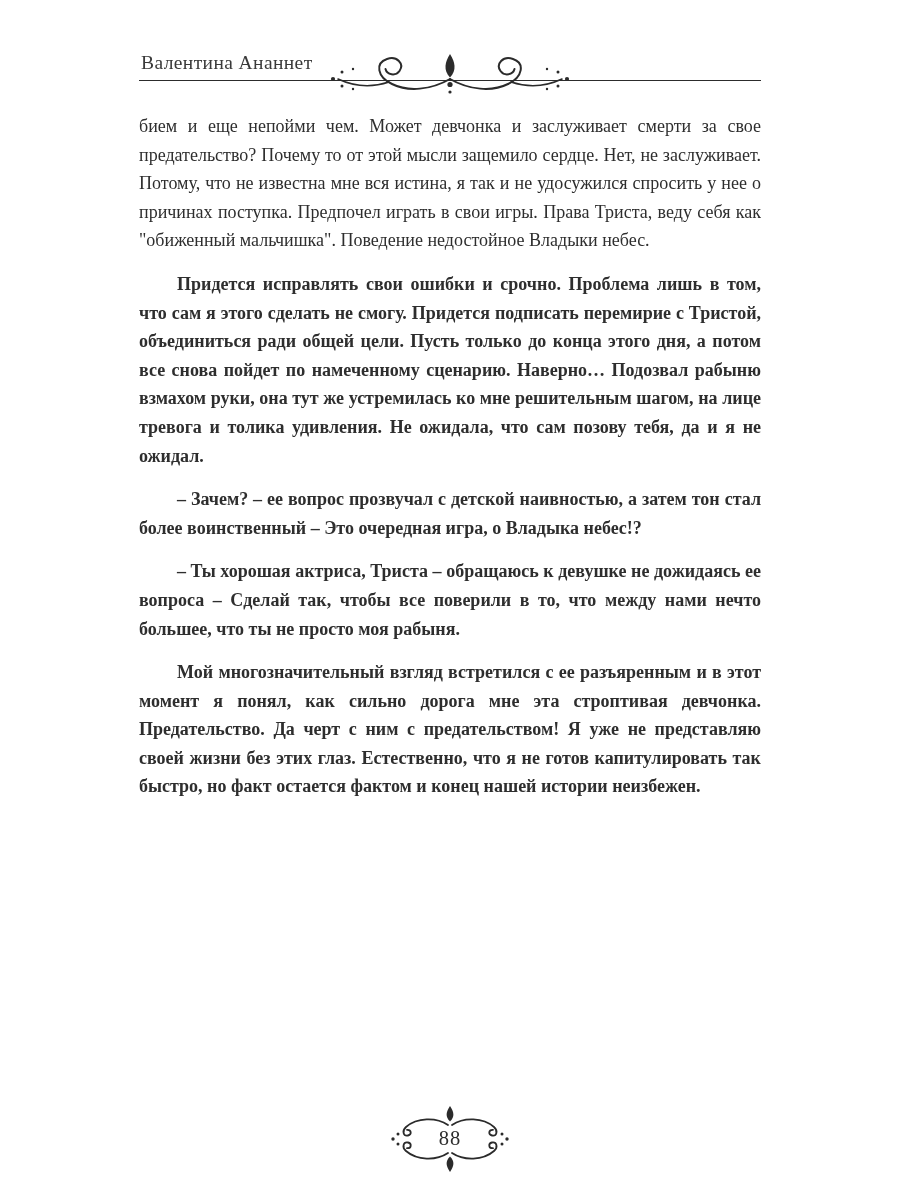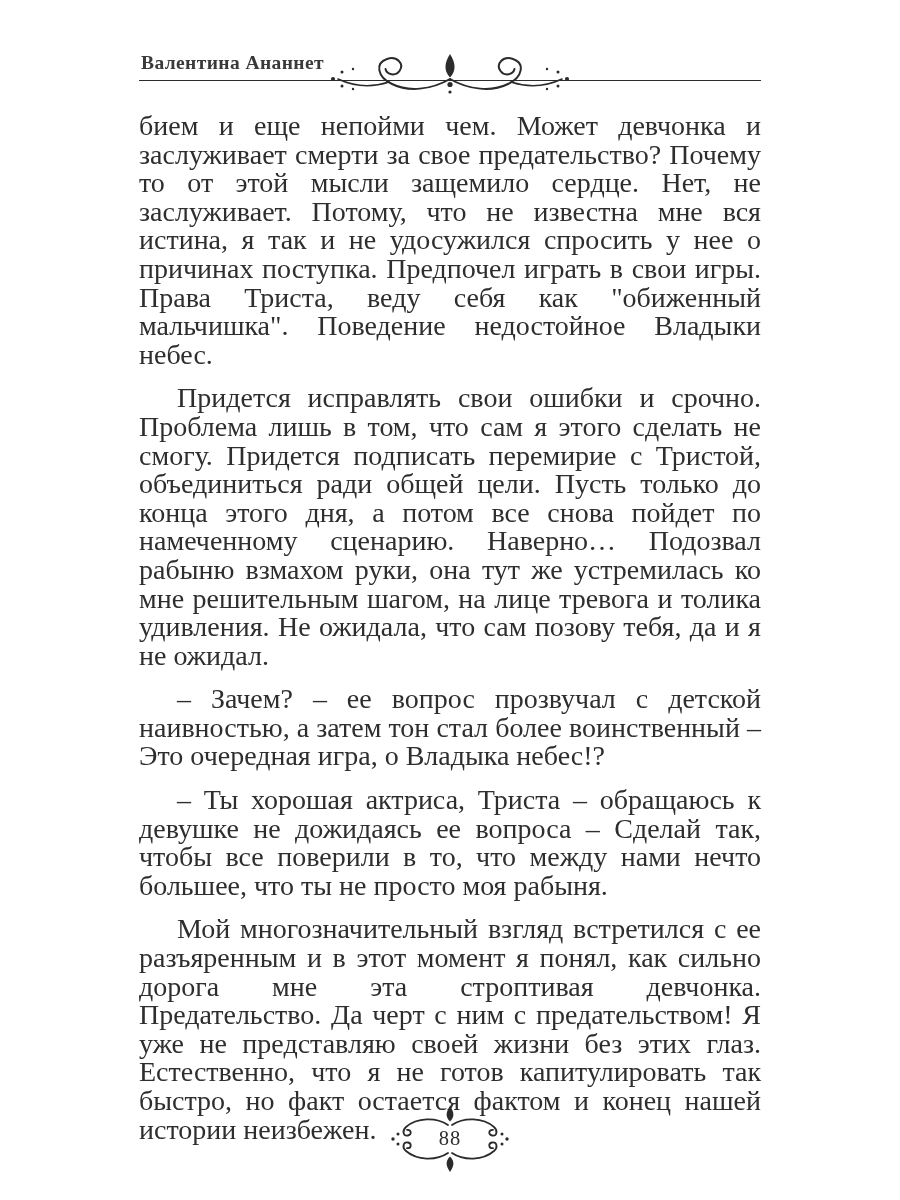--- a/index.html
+++ b/index.html
@@ -18,21 +18,20 @@
     overflow: hidden;
     box-sizing: border-box;
   }
   .content {
     width: 622px;
     margin: 0 auto;
   }
   
   .header {
     padding-top: 46px;
-    font-weight: bold;
   }
   .header-inner {
     position: relative;
     height: 34px;
     border-bottom: 1.5px solid #2c2c2c;
   }
   .author {
     position: absolute;
     left: 2px;
     bottom: 6px;
@@ -47,27 +46,28 @@
     bottom: 0;
     transform: translate(-50%, 50%);
     pointer-events: none;
   }
   
   .body-text {
     padding-top: 31px;
   }
   .body-text p {
     margin: 0 0 15px 0;
-    font-size: 28px;
+    font-size: 18px;
     line-height: 28.6px;
     text-align: justify;
     color: #2e2e2e;
   }
   .body-text p.indent {
     text-indent: 38px;
+    font-weight: bold;
   }
   
   .footer {
     position: absolute;
     left: 0;
     right: 0;
     bottom: 26px;
     display: flex;
     justify-content: center;
     font-family: Liberation Serif, serif;

